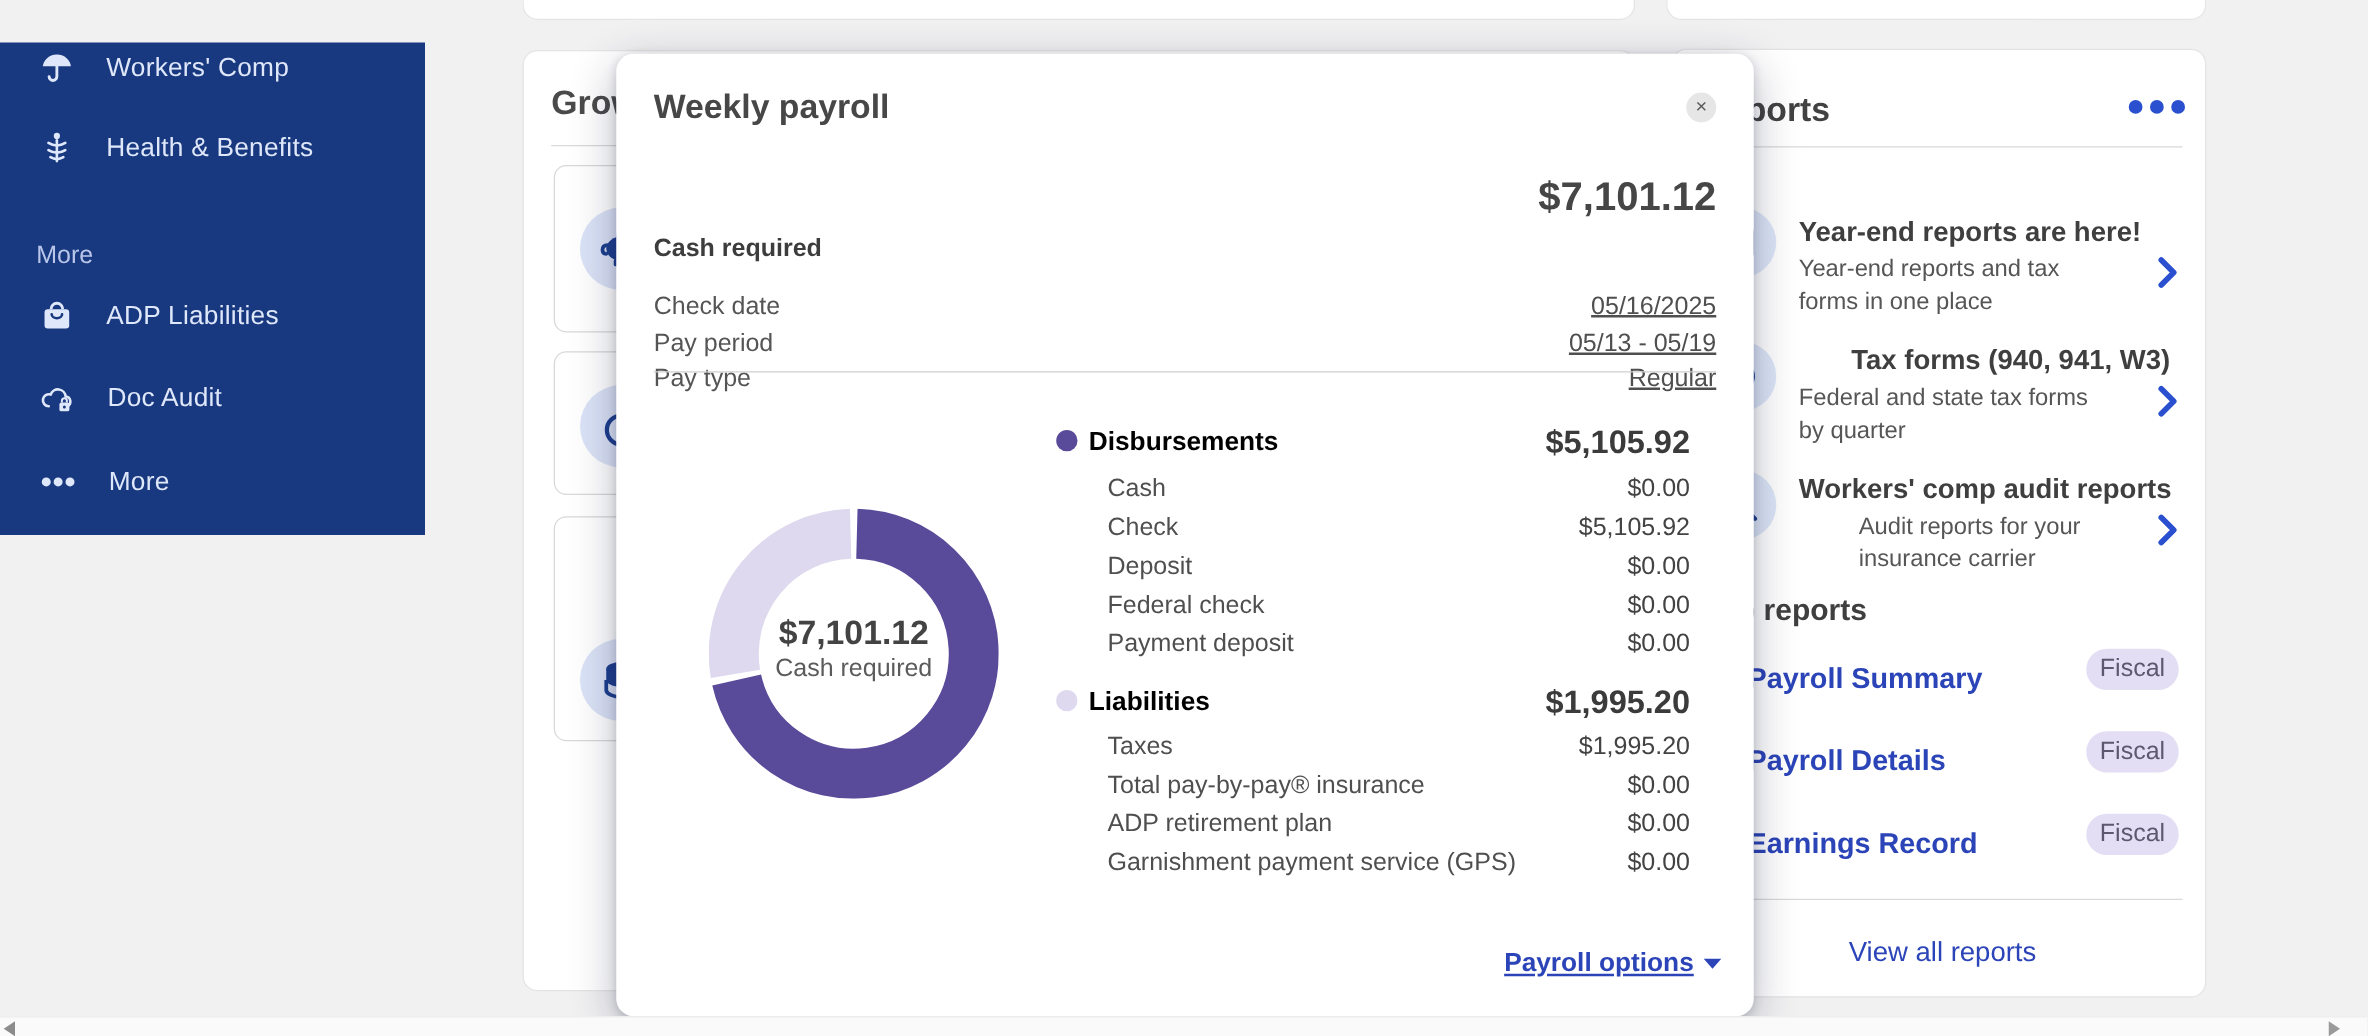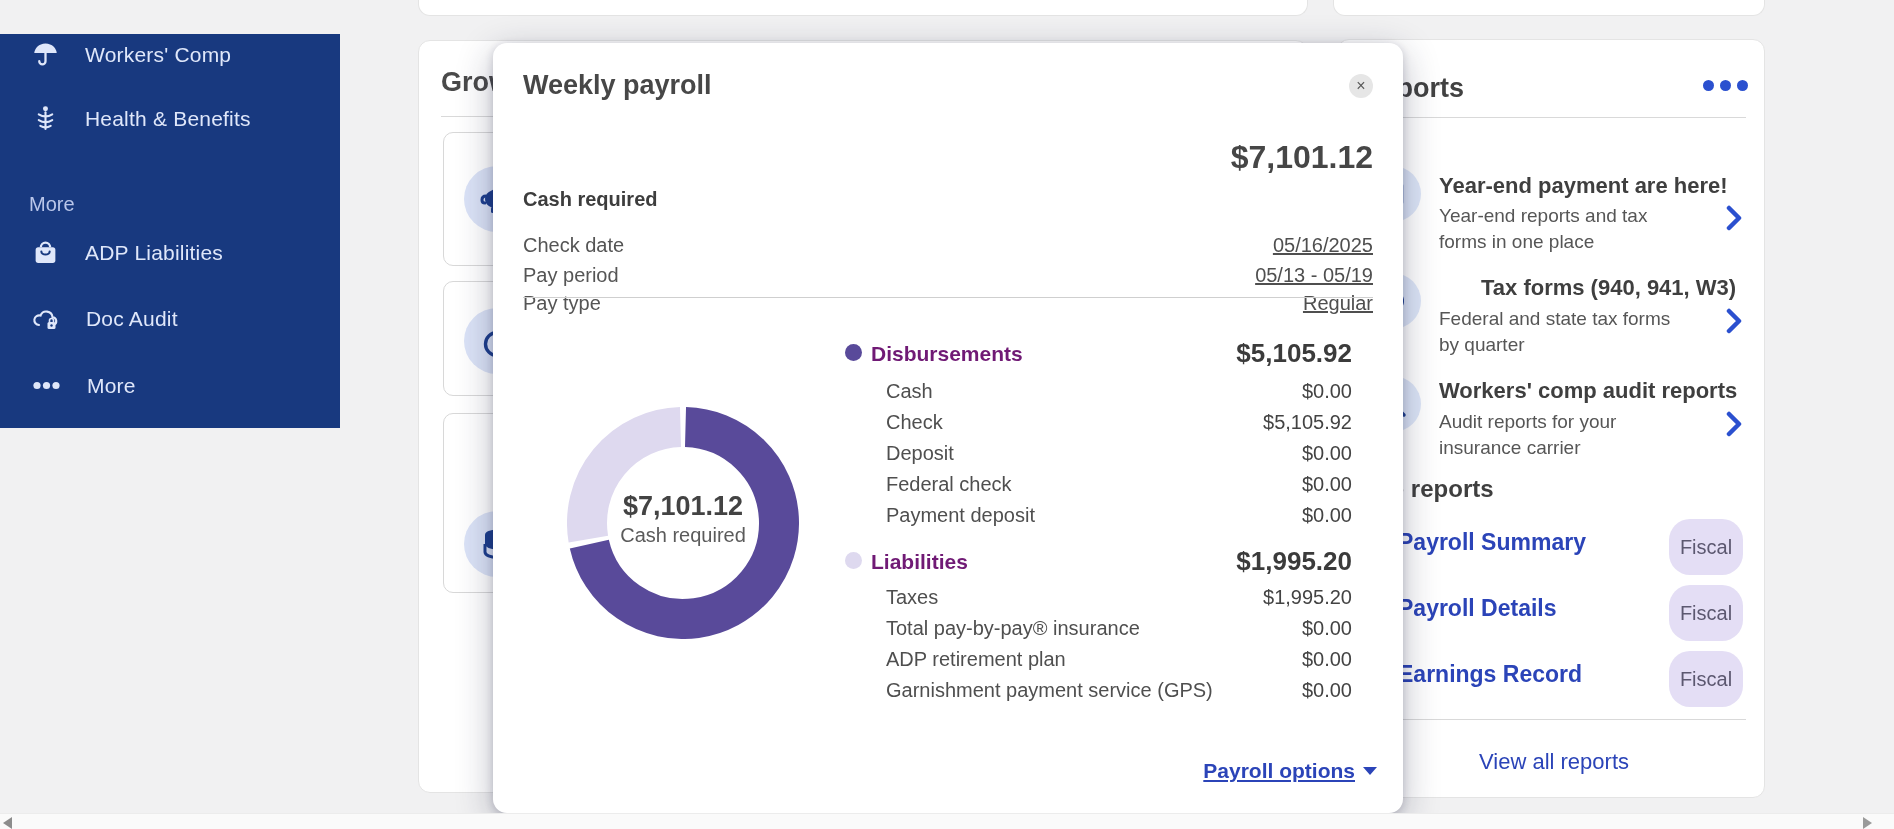--- a/index.html
+++ b/index.html
@@ -39,21 +39,21 @@
   .menu-dots { position:absolute; right:16px; top:40px; display:flex; gap:6px; cursor:pointer; }
   .menu-dots i { width:11px; height:11px; border-radius:50%; background:#2b50cf; }
   .rep-divider { position:absolute; left:24px; width:384px; height:1px; background:#d9d9d9; }
   .feat-circle { position:absolute; left:27px; width:56px; height:56px; border-radius:50%; background:#dde6f8;
                  display:flex; align-items:center; justify-content:center; }
   .feat-title { position:absolute; left:101px; font-size:22px; font-weight:bold; color:#3f3f3f; white-space:nowrap; }
   .feat-desc { position:absolute; left:101px; width:238px; font-size:19px; line-height:26px; color:#565656; }
   .chev { position:absolute; left:386px; cursor:pointer; }
   .top-reports-title { position:absolute; left:24px; font-size:24px; font-weight:bold; color:#3f3f3f; }
   .rep-link { position:absolute; left:60px; font-size:23px; font-weight:bold; color:#2b44b8; cursor:pointer; white-space:nowrap; }
-  .badge { position:absolute; left:331px; width:74px; height:56px; border-radius:21px; background:#e4def5;
+  .badge { position:absolute; left:331px; width:74px; height:33px; border-radius:21px; background:#e4def5;
            color:#5c5870; font-size:20px; display:flex; align-items:center; justify-content:center; }
   .view-all { position:absolute; left:24px; width:384px; text-align:center; font-size:22px; font-weight:500;
               color:#2b44b8; cursor:pointer; }
 
   
   .modal { left:493px; top:43px; width:910px; height:770px; background:#fff; border-radius:14px;
            box-shadow:0 10px 36px rgba(25,30,60,.30), 0 2px 8px rgba(25,30,60,.18); z-index:5; }
   .modal-title { position:absolute; left:30px; top:27px; font-size:27px; font-weight:bold; color:#474747; }
   .close-btn { position:absolute; left:856px; top:31px; width:24px; height:24px; border-radius:50%;
                background:#e6e6e6; color:#5a5a5a; font-size:16px; line-height:23px; text-align:center; cursor:pointer; }
@@ -63,21 +63,21 @@
   .big-value { position:absolute; right:30px; top:96px; font-size:32px; font-weight:bold; color:#464646; }
   .mod-divider { position:absolute; left:30px; top:254px; width:850px; height:1px; background:#cfcfcf; }
   .donut-wrap { position:absolute; left:74px; top:364px; width:232px; height:232px; }
   .donut-center-value { position:absolute; left:74px; top:448px; width:232px; text-align:center;
                         font-size:27px; font-weight:bold; color:#434343; }
   .donut-center-label { position:absolute; left:74px; top:481px; width:232px; text-align:center;
                         font-size:20px; color:#5b5b5b; }
   .bk-row { position:absolute; left:352px; width:515px; height:28px; }
   .bk-row .l { position:absolute; left:41px; font-size:20px; color:#4f4f4f; white-space:nowrap; }
   .bk-row .v { position:absolute; right:8px; font-size:20px; color:#434343;text-align:center; }
-  .bk-row.head .l { left:26px; font-size:21px; font-weight:bold; color:#701a75; }
+  .bk-row.head .l { left:26px; font-size:21px; font-weight:bold; color:#000000; }
   .bk-row.head .v { font-size:26px; font-weight:bold; color:#3b3b3b; top:-4px; }
   .bk-row .dot { position:absolute; left:0; top:2px; width:17px; height:17px; border-radius:50%; }
   .payroll-options { position:absolute; right:26px; top:716px; font-size:21px; font-weight:bold; color:#2b44b8;
                      cursor:pointer; display:flex; align-items:center; gap:8px; }
   .payroll-options .txt { text-decoration:underline; }
   .tri-down { width:0; height:0; border-left:7px solid transparent; border-right:7px solid transparent;
               border-top:8px solid #2b44b8; }
 
   
   .hscroll { left:0; top:813px; width:1894px; height:16px; background:#fafafa; border-top:1px solid #ececec; z-index:6; }
@@ -193,21 +193,21 @@
       <i></i>
     </div>
   <div class="rep-divider" style="top:77px;"></div>
 
   <div class="feat-circle" style="top:126px;">
     <svg width="30" height="30" viewBox="0 0 30 30">
         <rect x="6" y="4" width="18" height="22" rx="2.5" fill="#dde6f8" stroke="#1c3e8e" stroke-width="2.4"></rect>
         <path d="M10 11 h10 M10 16 h10 M10 21 h6" stroke="#1c3e8e" stroke-width="2.2" stroke-linecap="round"></path>
       </svg>
   </div>
-  <div class="feat-title" style="top:133px;">Year-end payment are here!</div>
+  <div class="feat-title" style="top:133px;">Year-end reports are here!</div>
   <div class="feat-desc" style="top:163px;">Year-end reports and tax forms in one place</div>
   <div class="chev" style="top:165px;">
     <svg width="20" height="26" viewBox="0 0 20 26">
         <path d="M5 3 L15 13 L5 23" stroke="#2b50cf" stroke-width="4.5" fill="none" stroke-linecap="round" stroke-linejoin="round"></path>
       </svg>
   </div>
 
   <div class="feat-circle" style="top:233px;">
     <svg width="30" height="30" viewBox="0 0 30 30">
         <circle cx="15" cy="15" r="11" fill="#1c3e8e"></circle>
@@ -222,21 +222,21 @@
       </svg>
   </div>
 
   <div class="feat-circle" style="top:336px;">
     <svg width="30" height="30" viewBox="0 0 30 30">
         <circle cx="13" cy="13" r="8" stroke="#1c3e8e" stroke-width="3" fill="none"></circle>
         <path d="M19 19 L26 26" stroke="#1c3e8e" stroke-width="3.4" stroke-linecap="round"></path>
       </svg>
   </div>
   <div class="feat-title" style="top:338px;">Workers' comp audit reports</div>
-  <div class="feat-desc" style="top:369px;">Audit reports for your insurance carrier</div>
+  <div class="feat-desc" style="top:369px;margin-left:48px;">Audit reports for your insurance carrier</div>
   <div class="chev" style="top:371px;">
     <svg width="20" height="26" viewBox="0 0 20 26">
         <path d="M5 3 L15 13 L5 23" stroke="#2b50cf" stroke-width="4.5" fill="none" stroke-linecap="round" stroke-linejoin="round"></path>
       </svg>
   </div>
 
   <div class="top-reports-title" style="top:435px;">Top reports</div>
 
   <div class="rep-link" style="top:489px;">Payroll Summary</div>
   <div class="badge" style="top:479px;">Fiscal</div>

